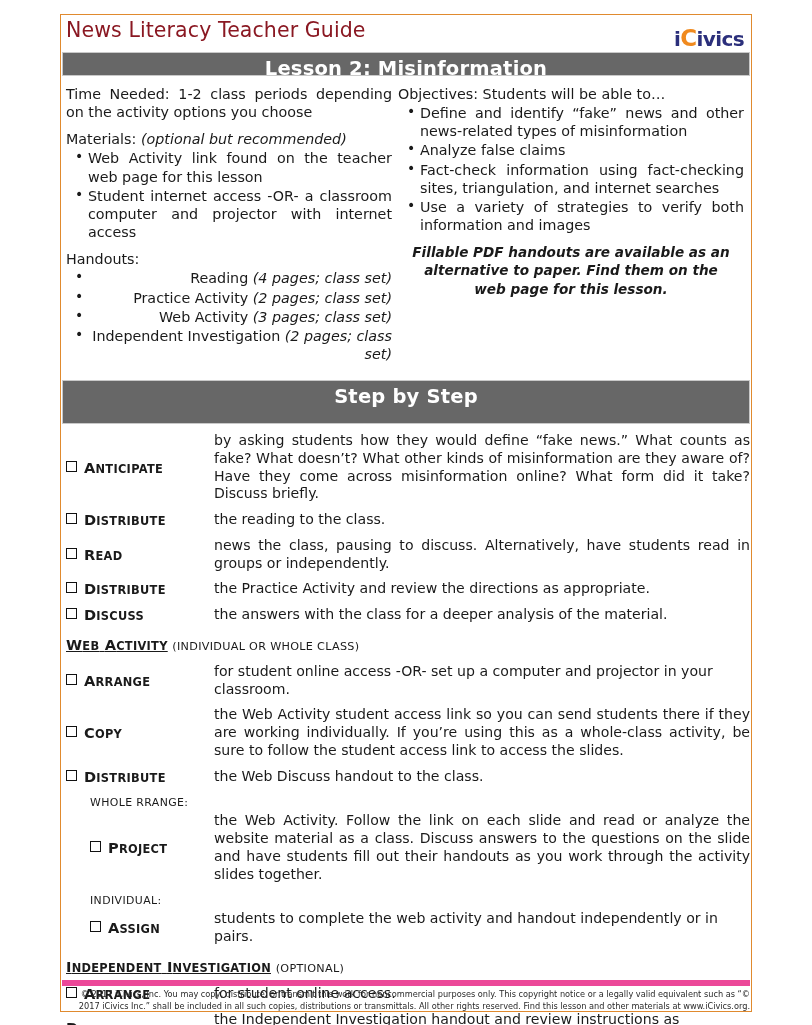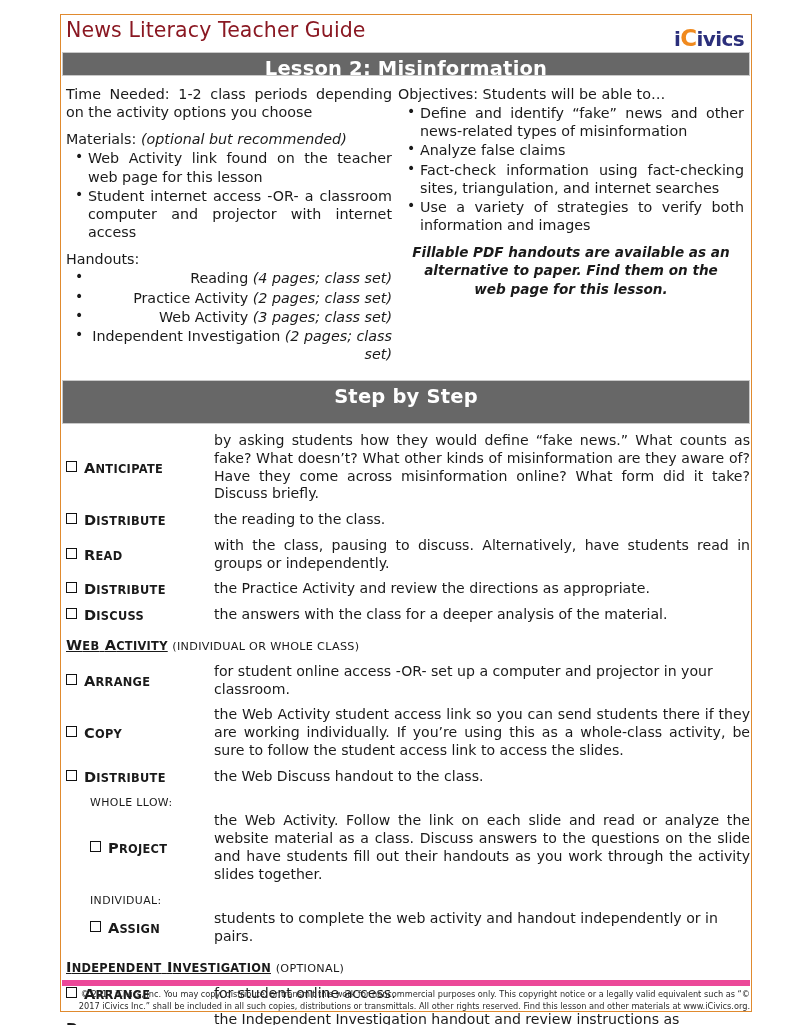--- a/index.html
+++ b/index.html
@@ -279,21 +279,21 @@
         <div class="step-text">by asking students how they would define “fake news.” What counts as fake? What doesn’t? What other kinds of misinformation are they aware of? Have they come across misinformation online? What form did it take? Discuss briefly.</div>
       </div>
 
       <div class="step-row">
         <div class="step-label"><span class="chk"></span><span class="sc"><span>D</span><span class="rest">ISTRIBUTE</span></span></div>
         <div class="step-text noj">the reading to the class.</div>
       </div>
 
       <div class="step-row">
         <div class="step-label"><span class="chk"></span><span class="sc"><span>R</span><span class="rest">EAD</span></span></div>
-        <div class="step-text">with the class, pausing to discuss. Alternatively, have students read in groups or independently.</div>
+        <div class="step-text">news the class, pausing to discuss. Alternatively, have students read in groups or independently.</div>
       </div>
 
       <div class="step-row">
         <div class="step-label"><span class="chk"></span><span class="sc"><span>D</span><span class="rest">ISTRIBUTE</span></span></div>
         <div class="step-text noj">the Practice Activity and review the directions as appropriate.</div>
       </div>
 
 
       <div class="step-row">
         <div class="step-label"><span class="chk"></span><span class="sc"><span>D</span><span class="rest">ISCUSS</span></span></div>
@@ -310,21 +310,21 @@
       <div class="step-row">
         <div class="step-label"><span class="chk"></span><span class="sc"><span>C</span><span class="rest">OPY</span></span></div>
         <div class="step-text">the Web Activity student access link so you can send students there if they are working individually. If you’re using this as a whole-class activity, be sure to follow the student access link to access the slides.</div>
       </div>
 
       <div class="step-row">
         <div class="step-label"><span class="chk"></span><span class="sc"><span>D</span><span class="rest">ISTRIBUTE</span></span></div>
         <div class="step-text noj">the Web Discuss handout to the class.</div>
       </div>
 
-      <div class="sub-head">WHOLE LLOW:</div>
+      <div class="sub-head">WHOLE RRANGE:</div>
 
       <div class="step-row indent">
         <div class="step-label"><span class="chk"></span><span class="sc"><span>P</span><span class="rest">ROJECT</span></span></div>
         <div class="step-text">the Web Activity. Follow the link on each slide and read or analyze the website material as a class. Discuss answers to the questions on the slide and have students fill out their handouts as you work through the activity slides together.</div>
       </div>
 
       <div class="sub-head">INDIVIDUAL:</div>
 
       <div class="step-row indent">
         <div class="step-label"><span class="chk"></span><span class="sc"><span>A</span><span class="rest">SSIGN</span></span></div>

